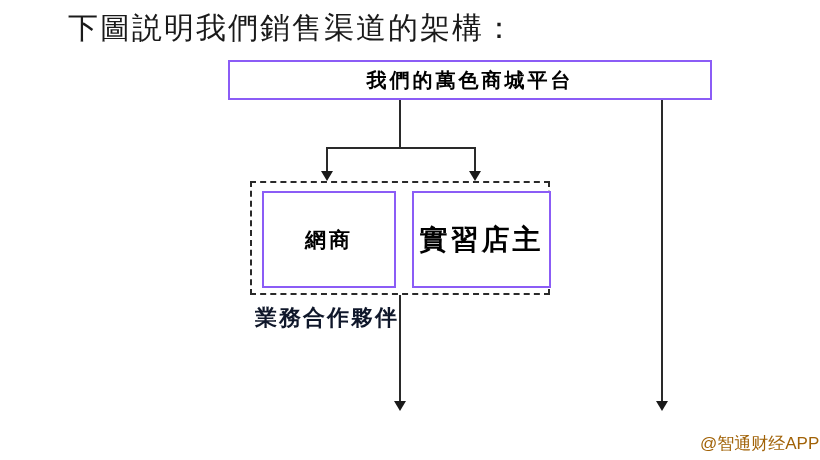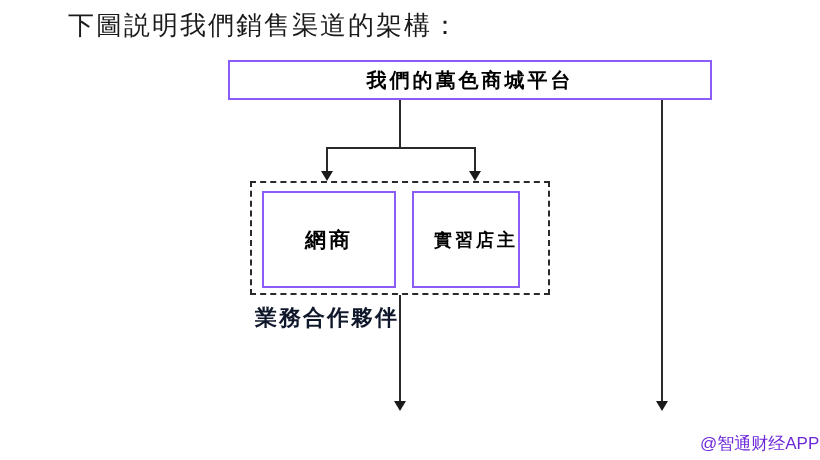--- a/index.html
+++ b/index.html
@@ -12,21 +12,21 @@
     position: relative;
     width: 820px;
     height: 460px;
     background: #ffffff;
     overflow: hidden;
   }
   .intro-text {
     position: absolute;
     left: 68px;
     top: 8px;
-    font-size: 26px;
+    font-size: 30px;
     letter-spacing: 2px;
     color: #1a1a1a;
     white-space: nowrap;
   }
   .box {
     position: absolute;
     border: 2px solid #8b5cf6;
     background: #ffffff;
     display: flex;
     align-items: center;
@@ -38,21 +38,21 @@
   }
   .box-top    { left: 228px; top: 60px;  width: 484px; height: 40px; }
   .box-bottom { left: 228px; top: 411px; width: 484px; height: 39px; }
   .dashed-group {
     position: absolute;
     left: 250px; top: 181px; width: 300px; height: 114px;
     border: 2px dashed #2a2a2a;
     background: #ffffff;
   }
   .box-partner-left  { left: 262px; top: 191px; width: 134px; height: 97px; font-size: 21px; }
-  .box-partner-right { left: 412px; top: 191px; width: 108px; height: 97px; font-size: 18px; justify-content: flex-end; }
+  .box-partner-right { left: 412px; top: 191px; width: 139px; height: 97px; font-size: 28px; }
   .group-label {
     position: absolute;
     left: 255px;
     top: 303px;
     font-size: 22px;
     font-weight: bold;
     letter-spacing: 2px;
     color: #0f172a;
     white-space: nowrap;
   }
@@ -68,21 +68,21 @@
     border-left: 6px solid transparent;
     border-right: 6px solid transparent;
     border-top: 10px solid #1a1a1a;
   }
   .watermark {
     position: absolute;
     left: 700px;
     top: 432px;
     font-size: 17px;
     font-family: "Liberation Sans", "DejaVu Sans", sans-serif;
-    color: #6d28d9;
+    color: #a16207;
     white-space: nowrap;
   }
 </style>
 </head>
 <body>
 
 <div class="canvas">
 
   <div class="intro-text">下圖説明我們銷售渠道的架構：</div>
 

